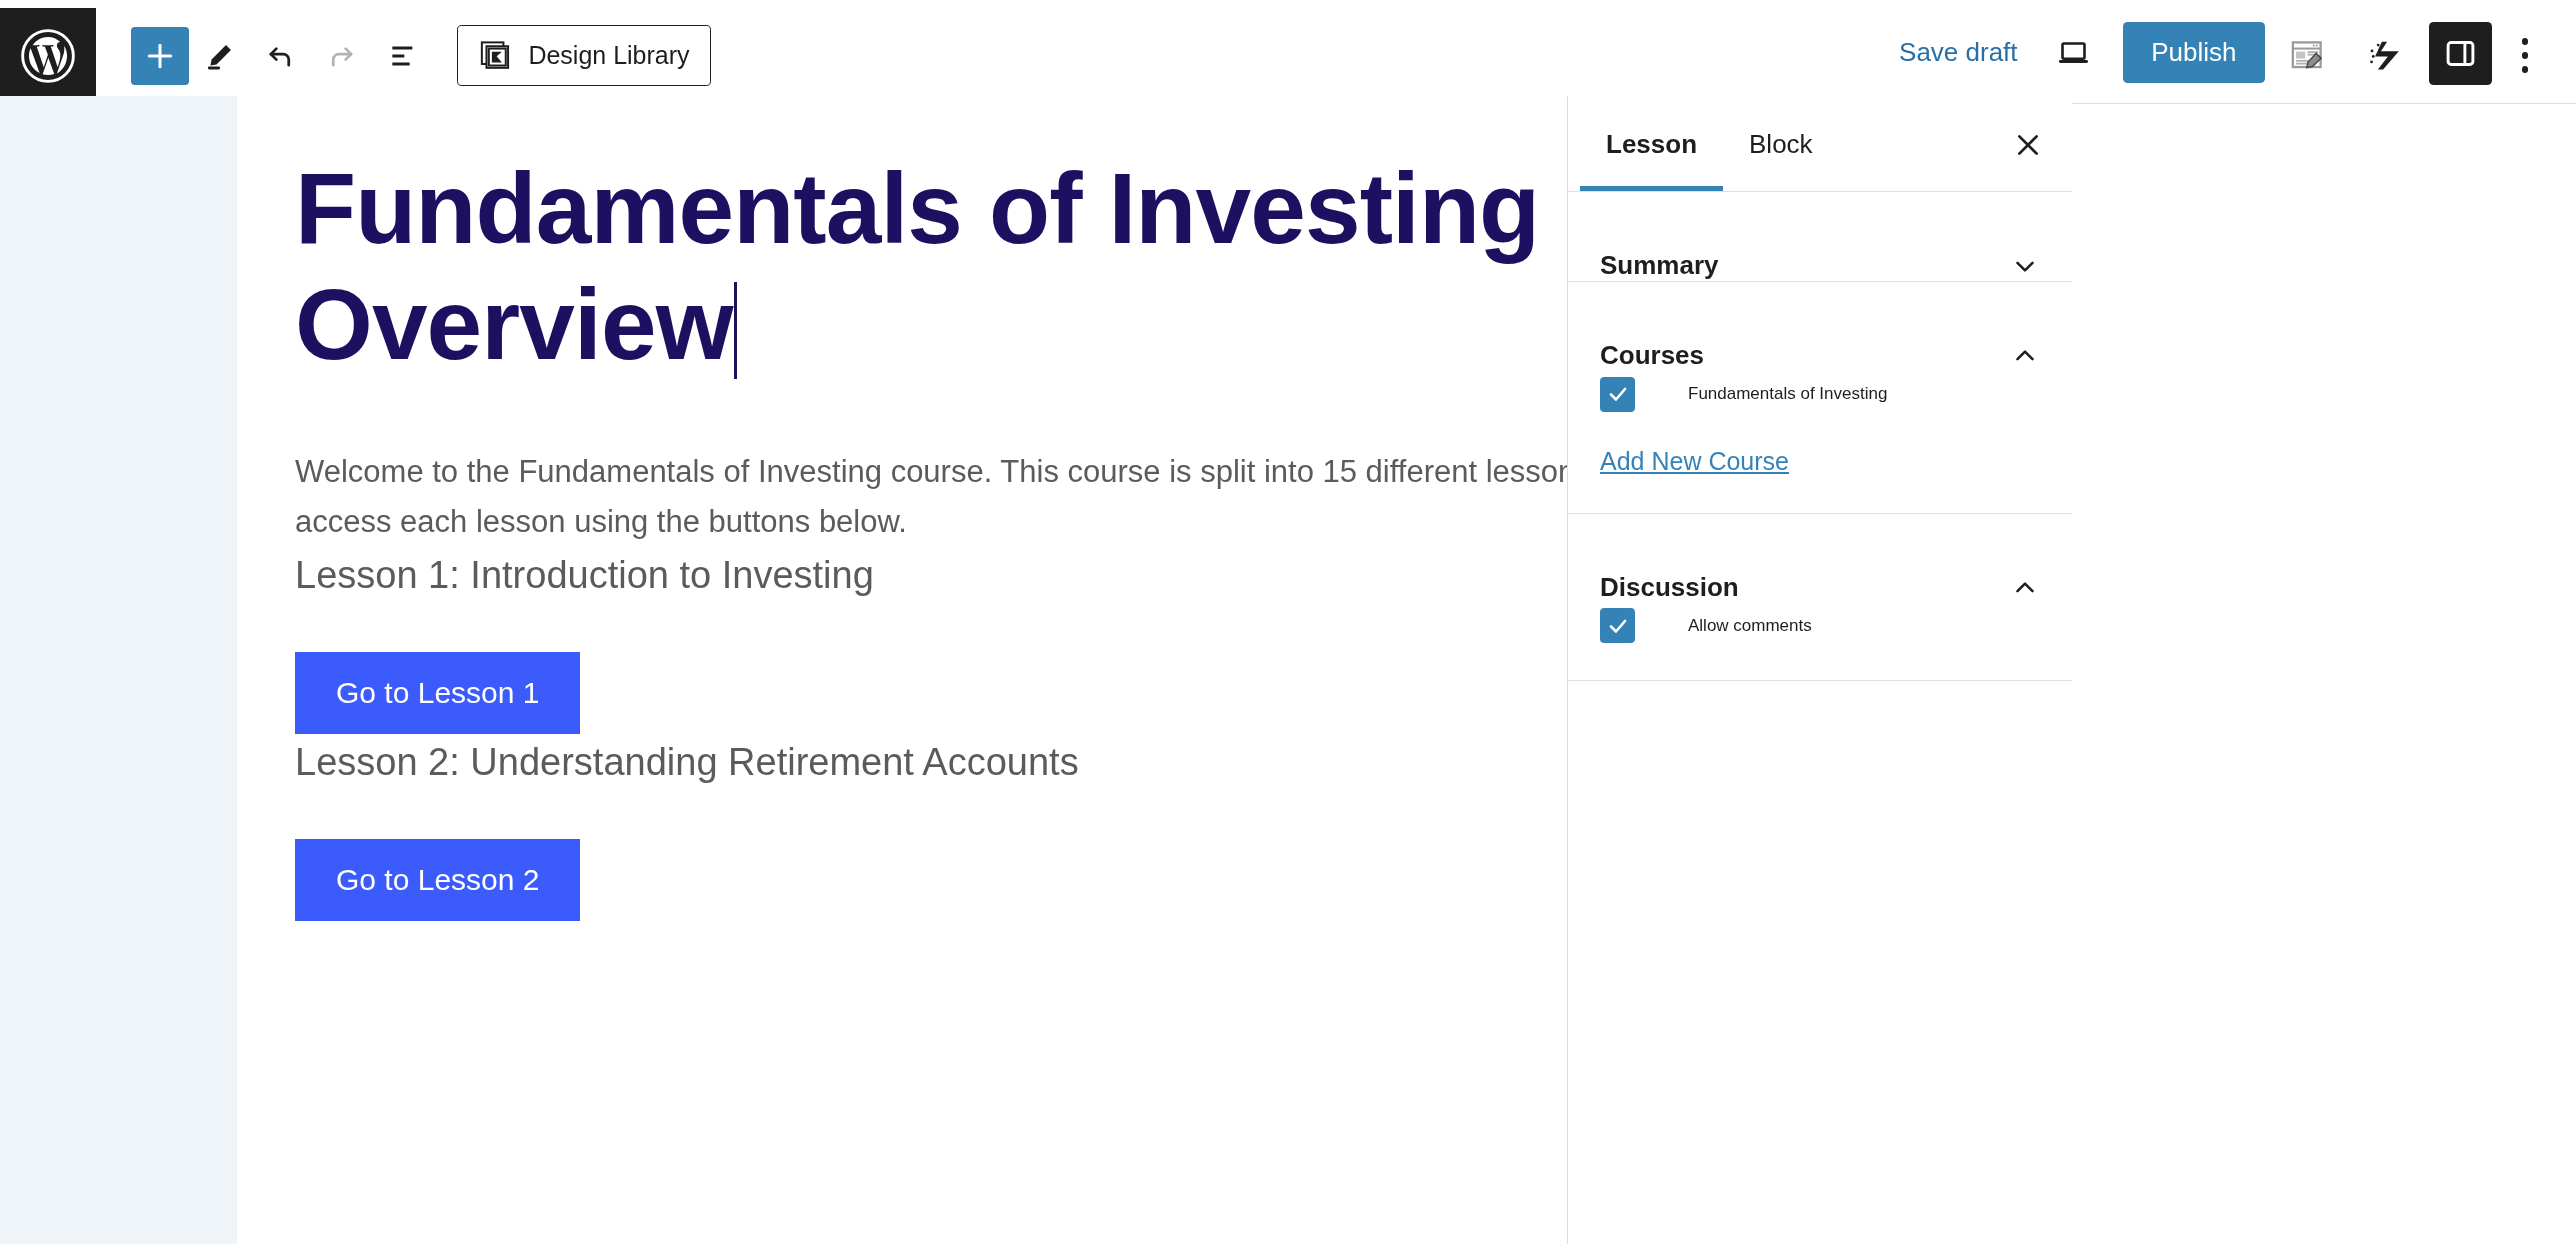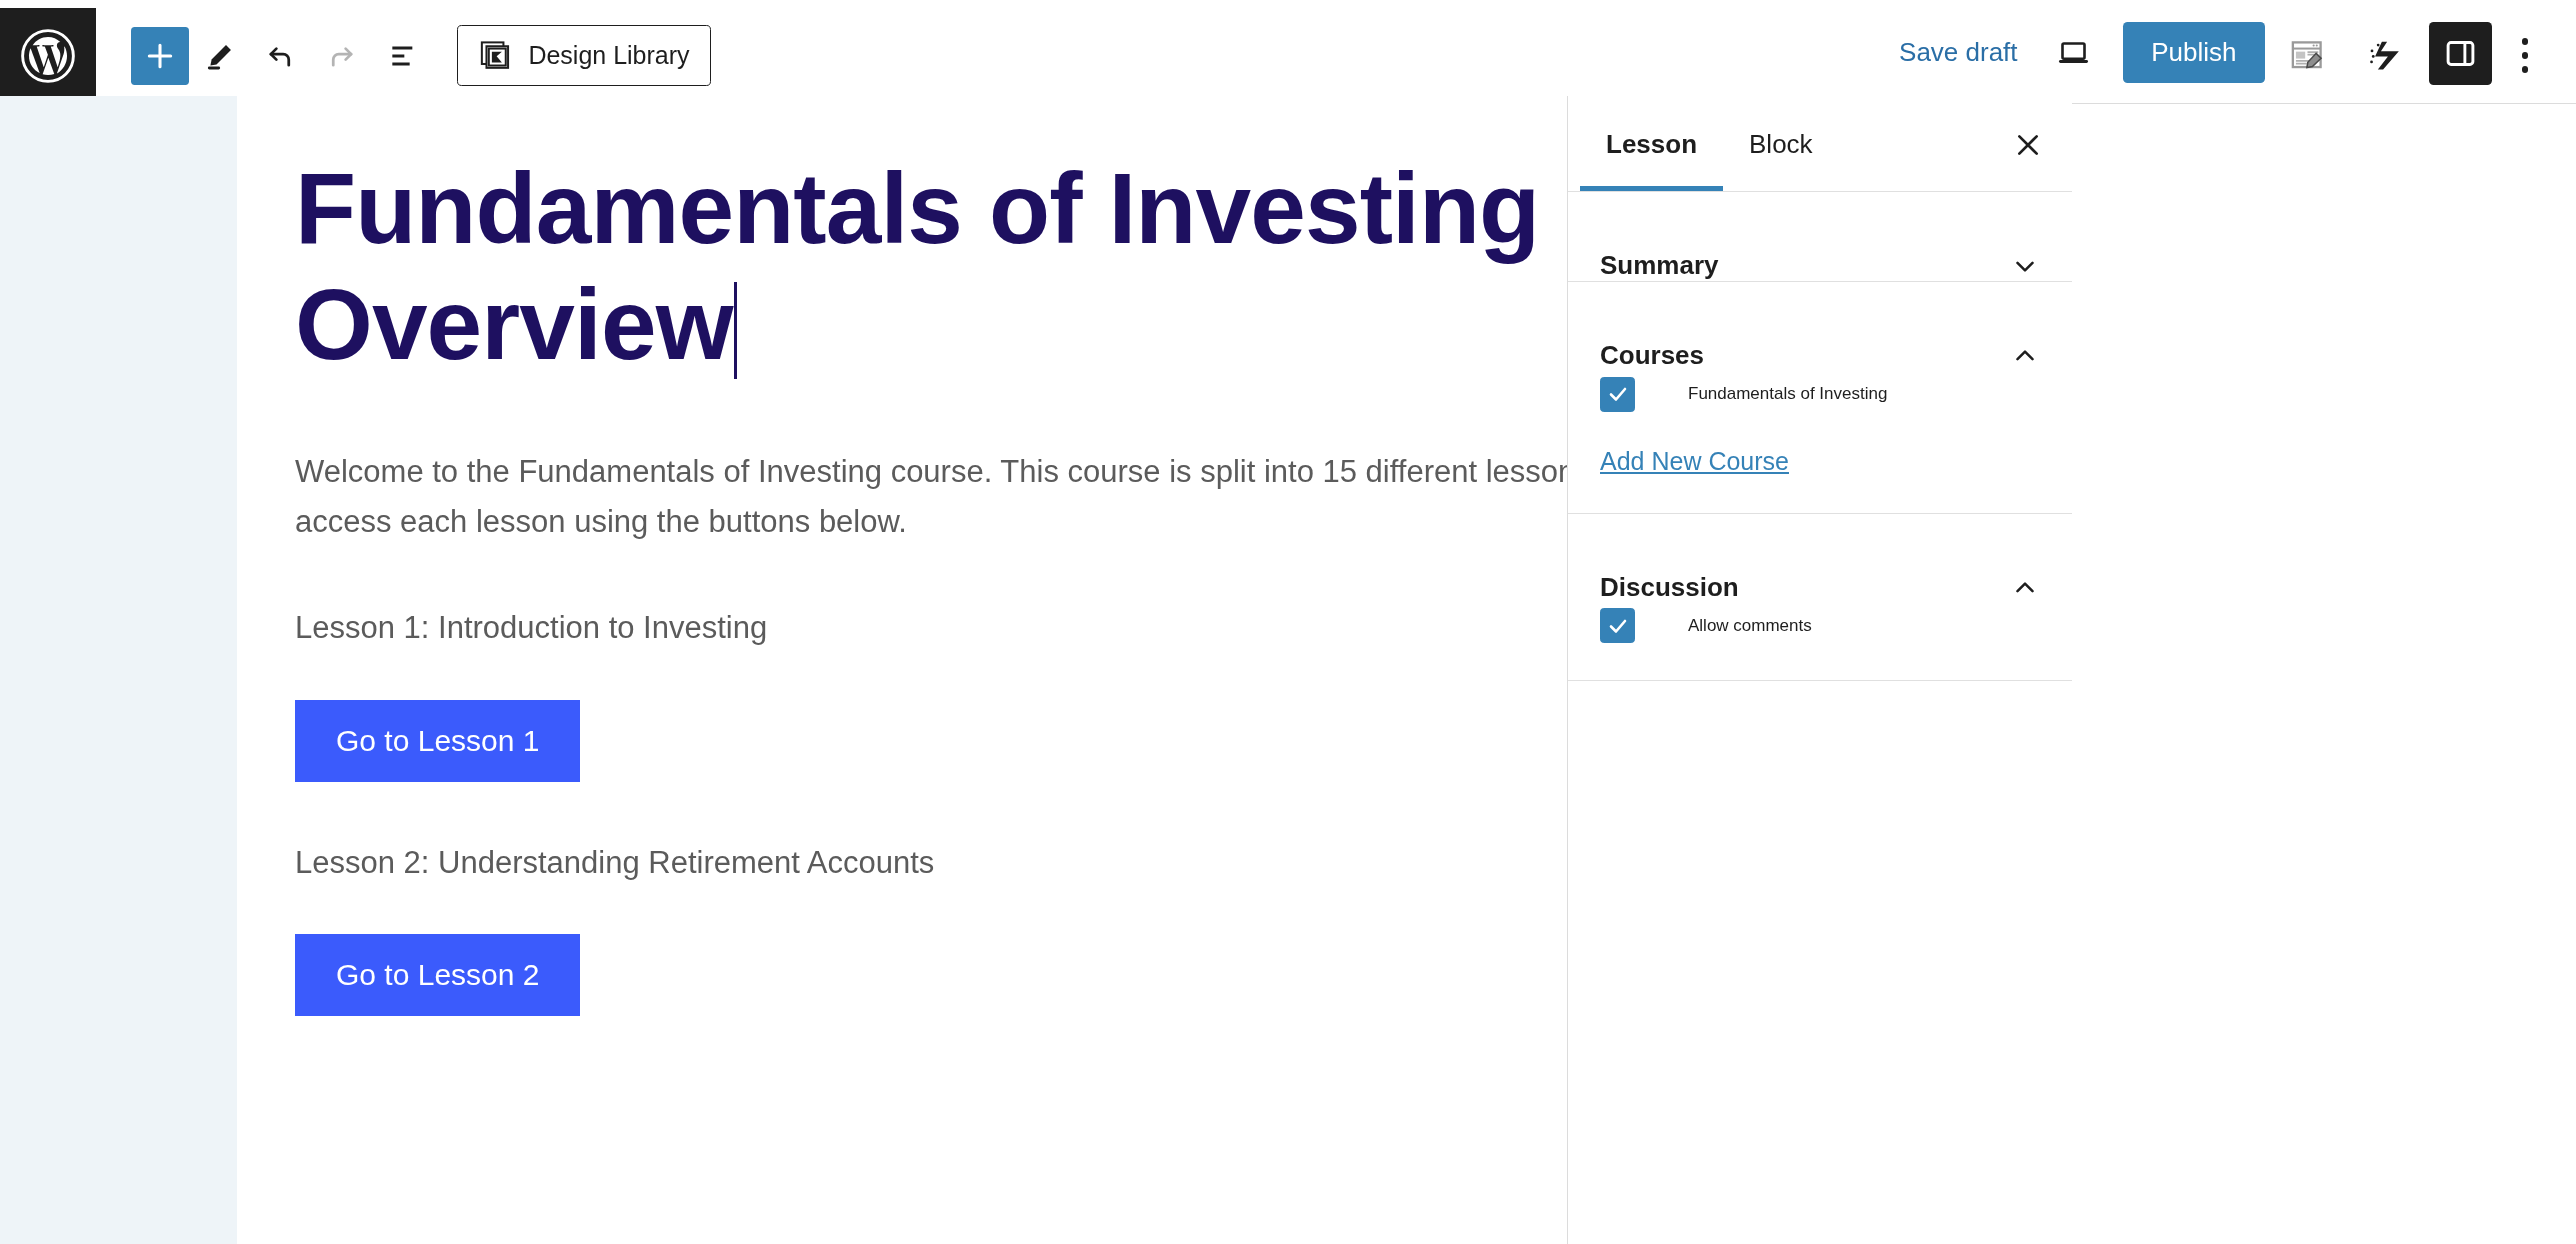--- a/index.html
+++ b/index.html
@@ -119,22 +119,21 @@
     margin-left: 1.9px;
   }
   #intro-paragraph {
     margin-top: 65px;
     font-size: 31px;
     line-height: 1.62;
     color: #5b5b5b;
     max-width: 1459px;
   }
   .lesson-label {
-    margin-top: 58px;
-    font-size: 31px;
+    font-size: 38px;
     line-height: 1.5;
     color: #5b5b5b;
   }
   .lesson-button {
     display: inline-block;
     margin-top: 48px;
     background: #3b5bfc;
     color: #ffffff;
     font-size: 30px;
     border: none;

